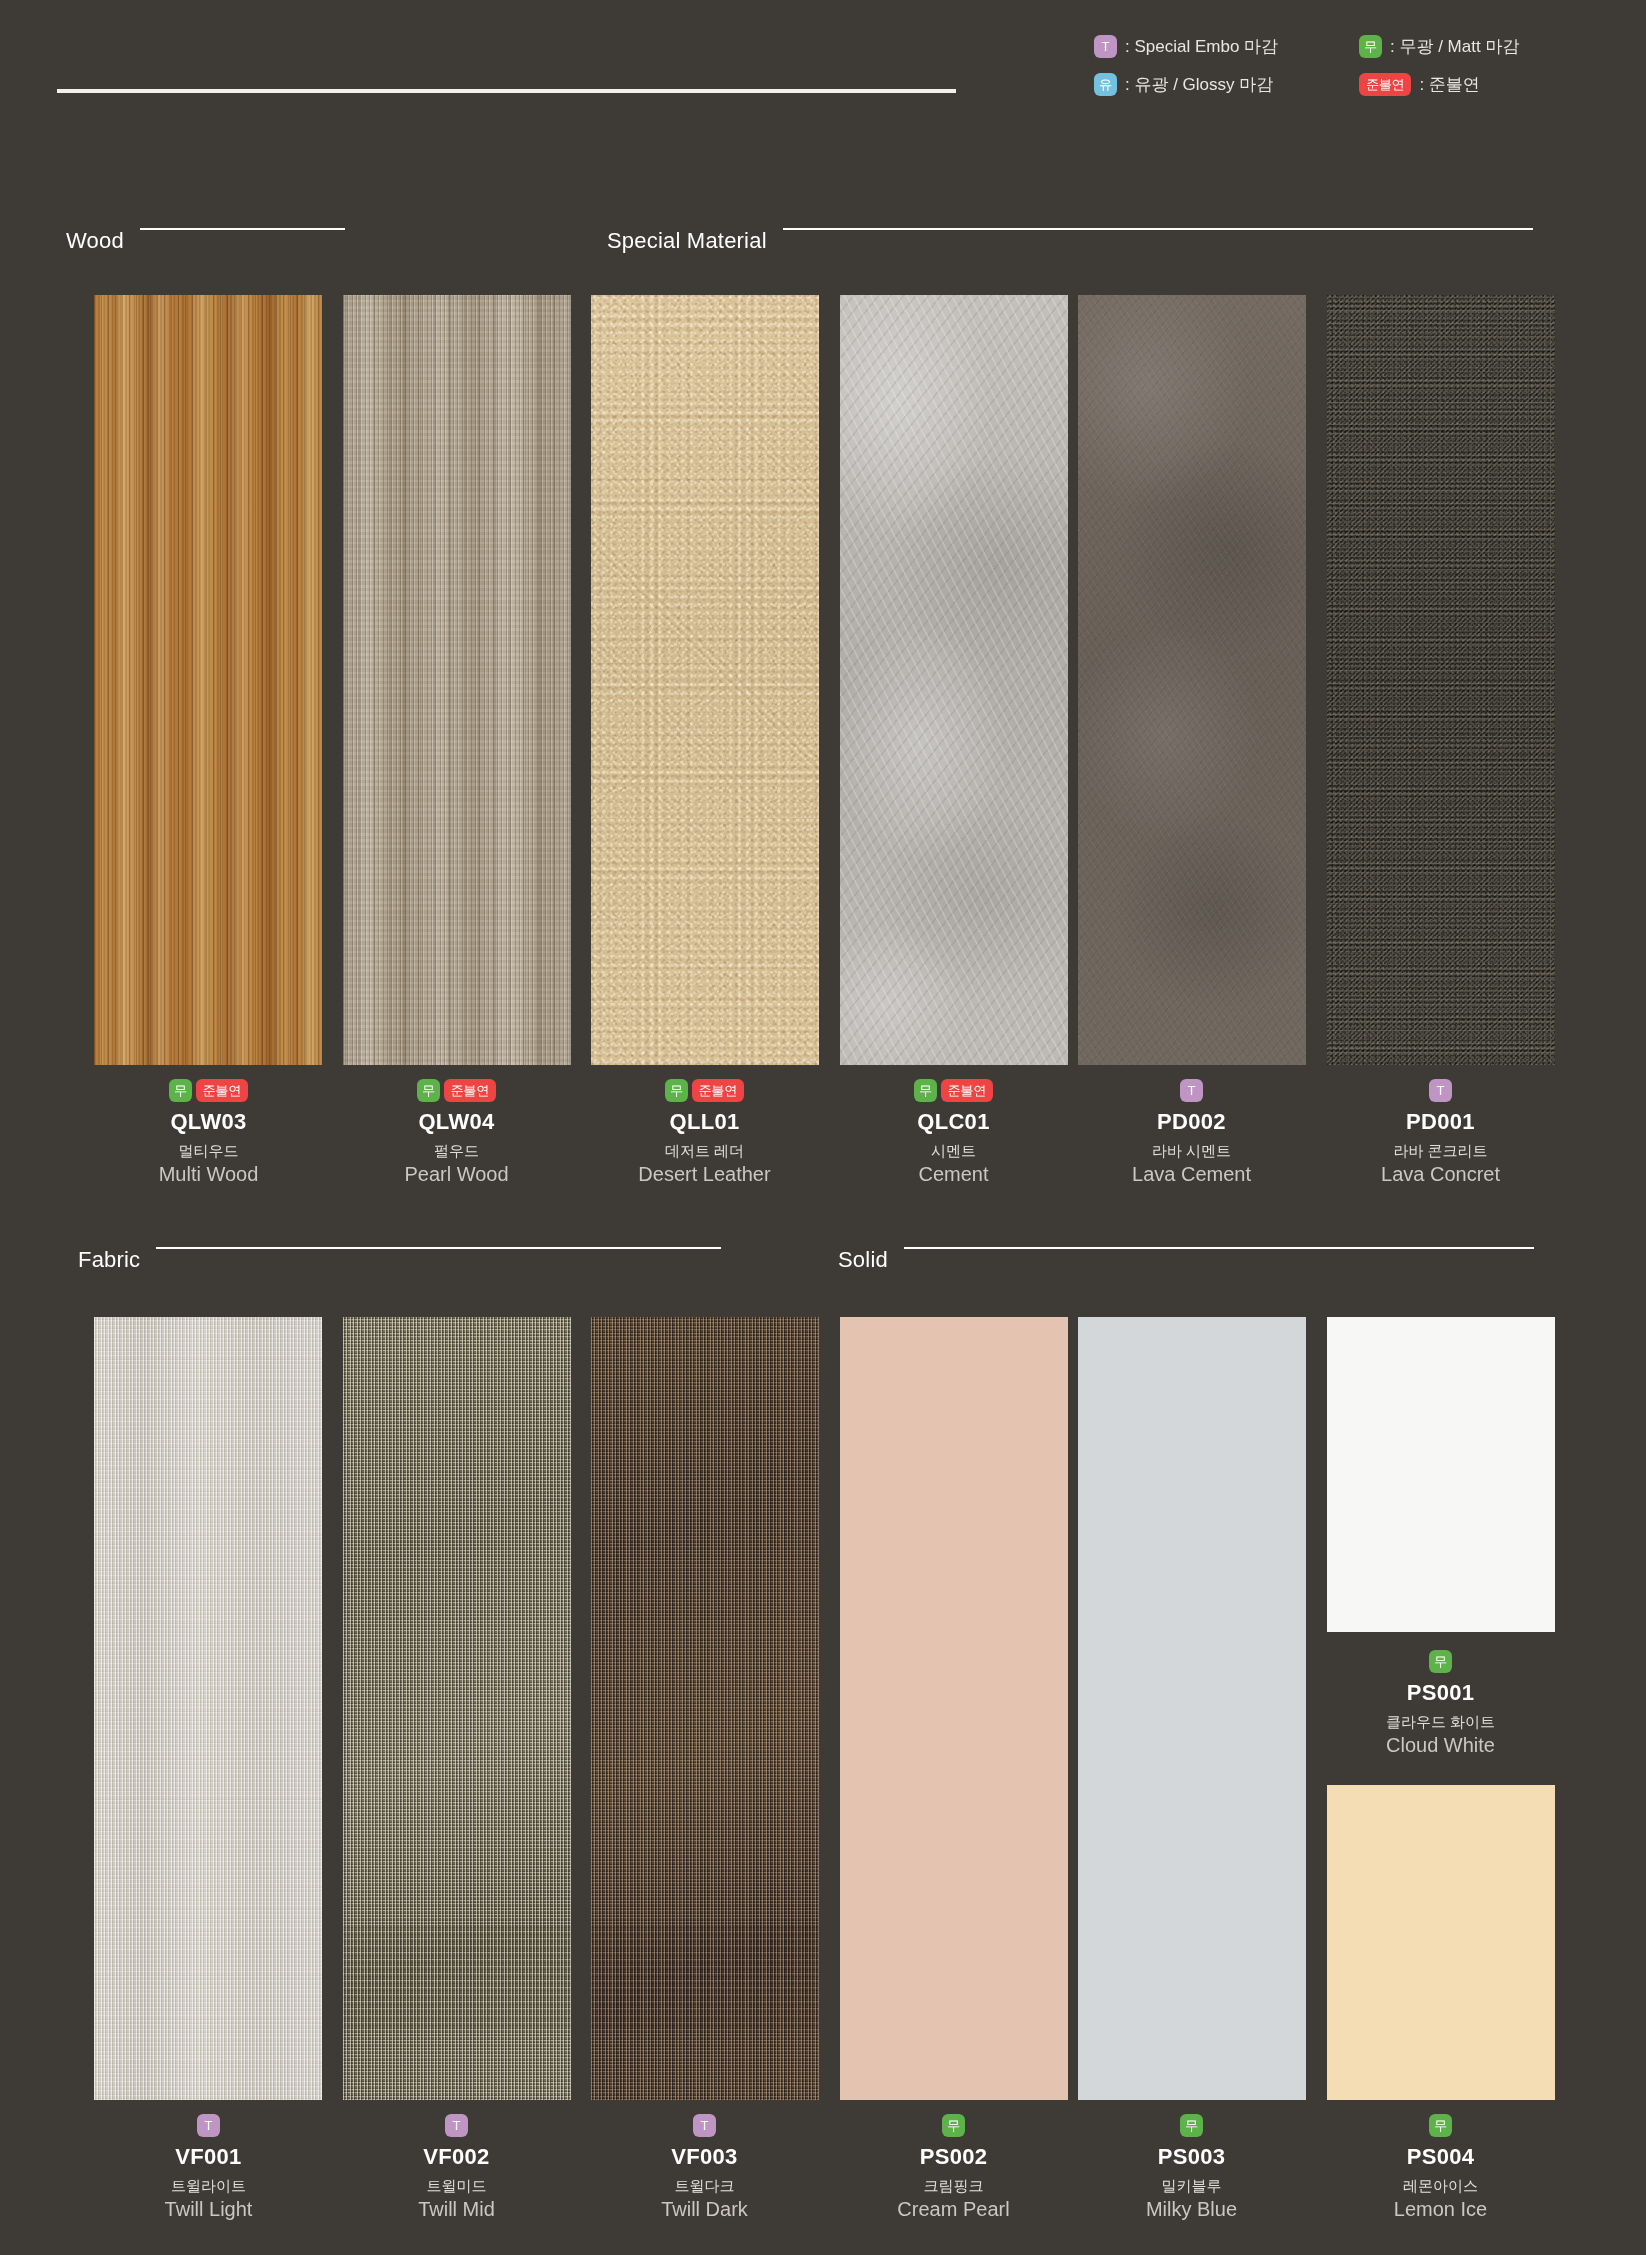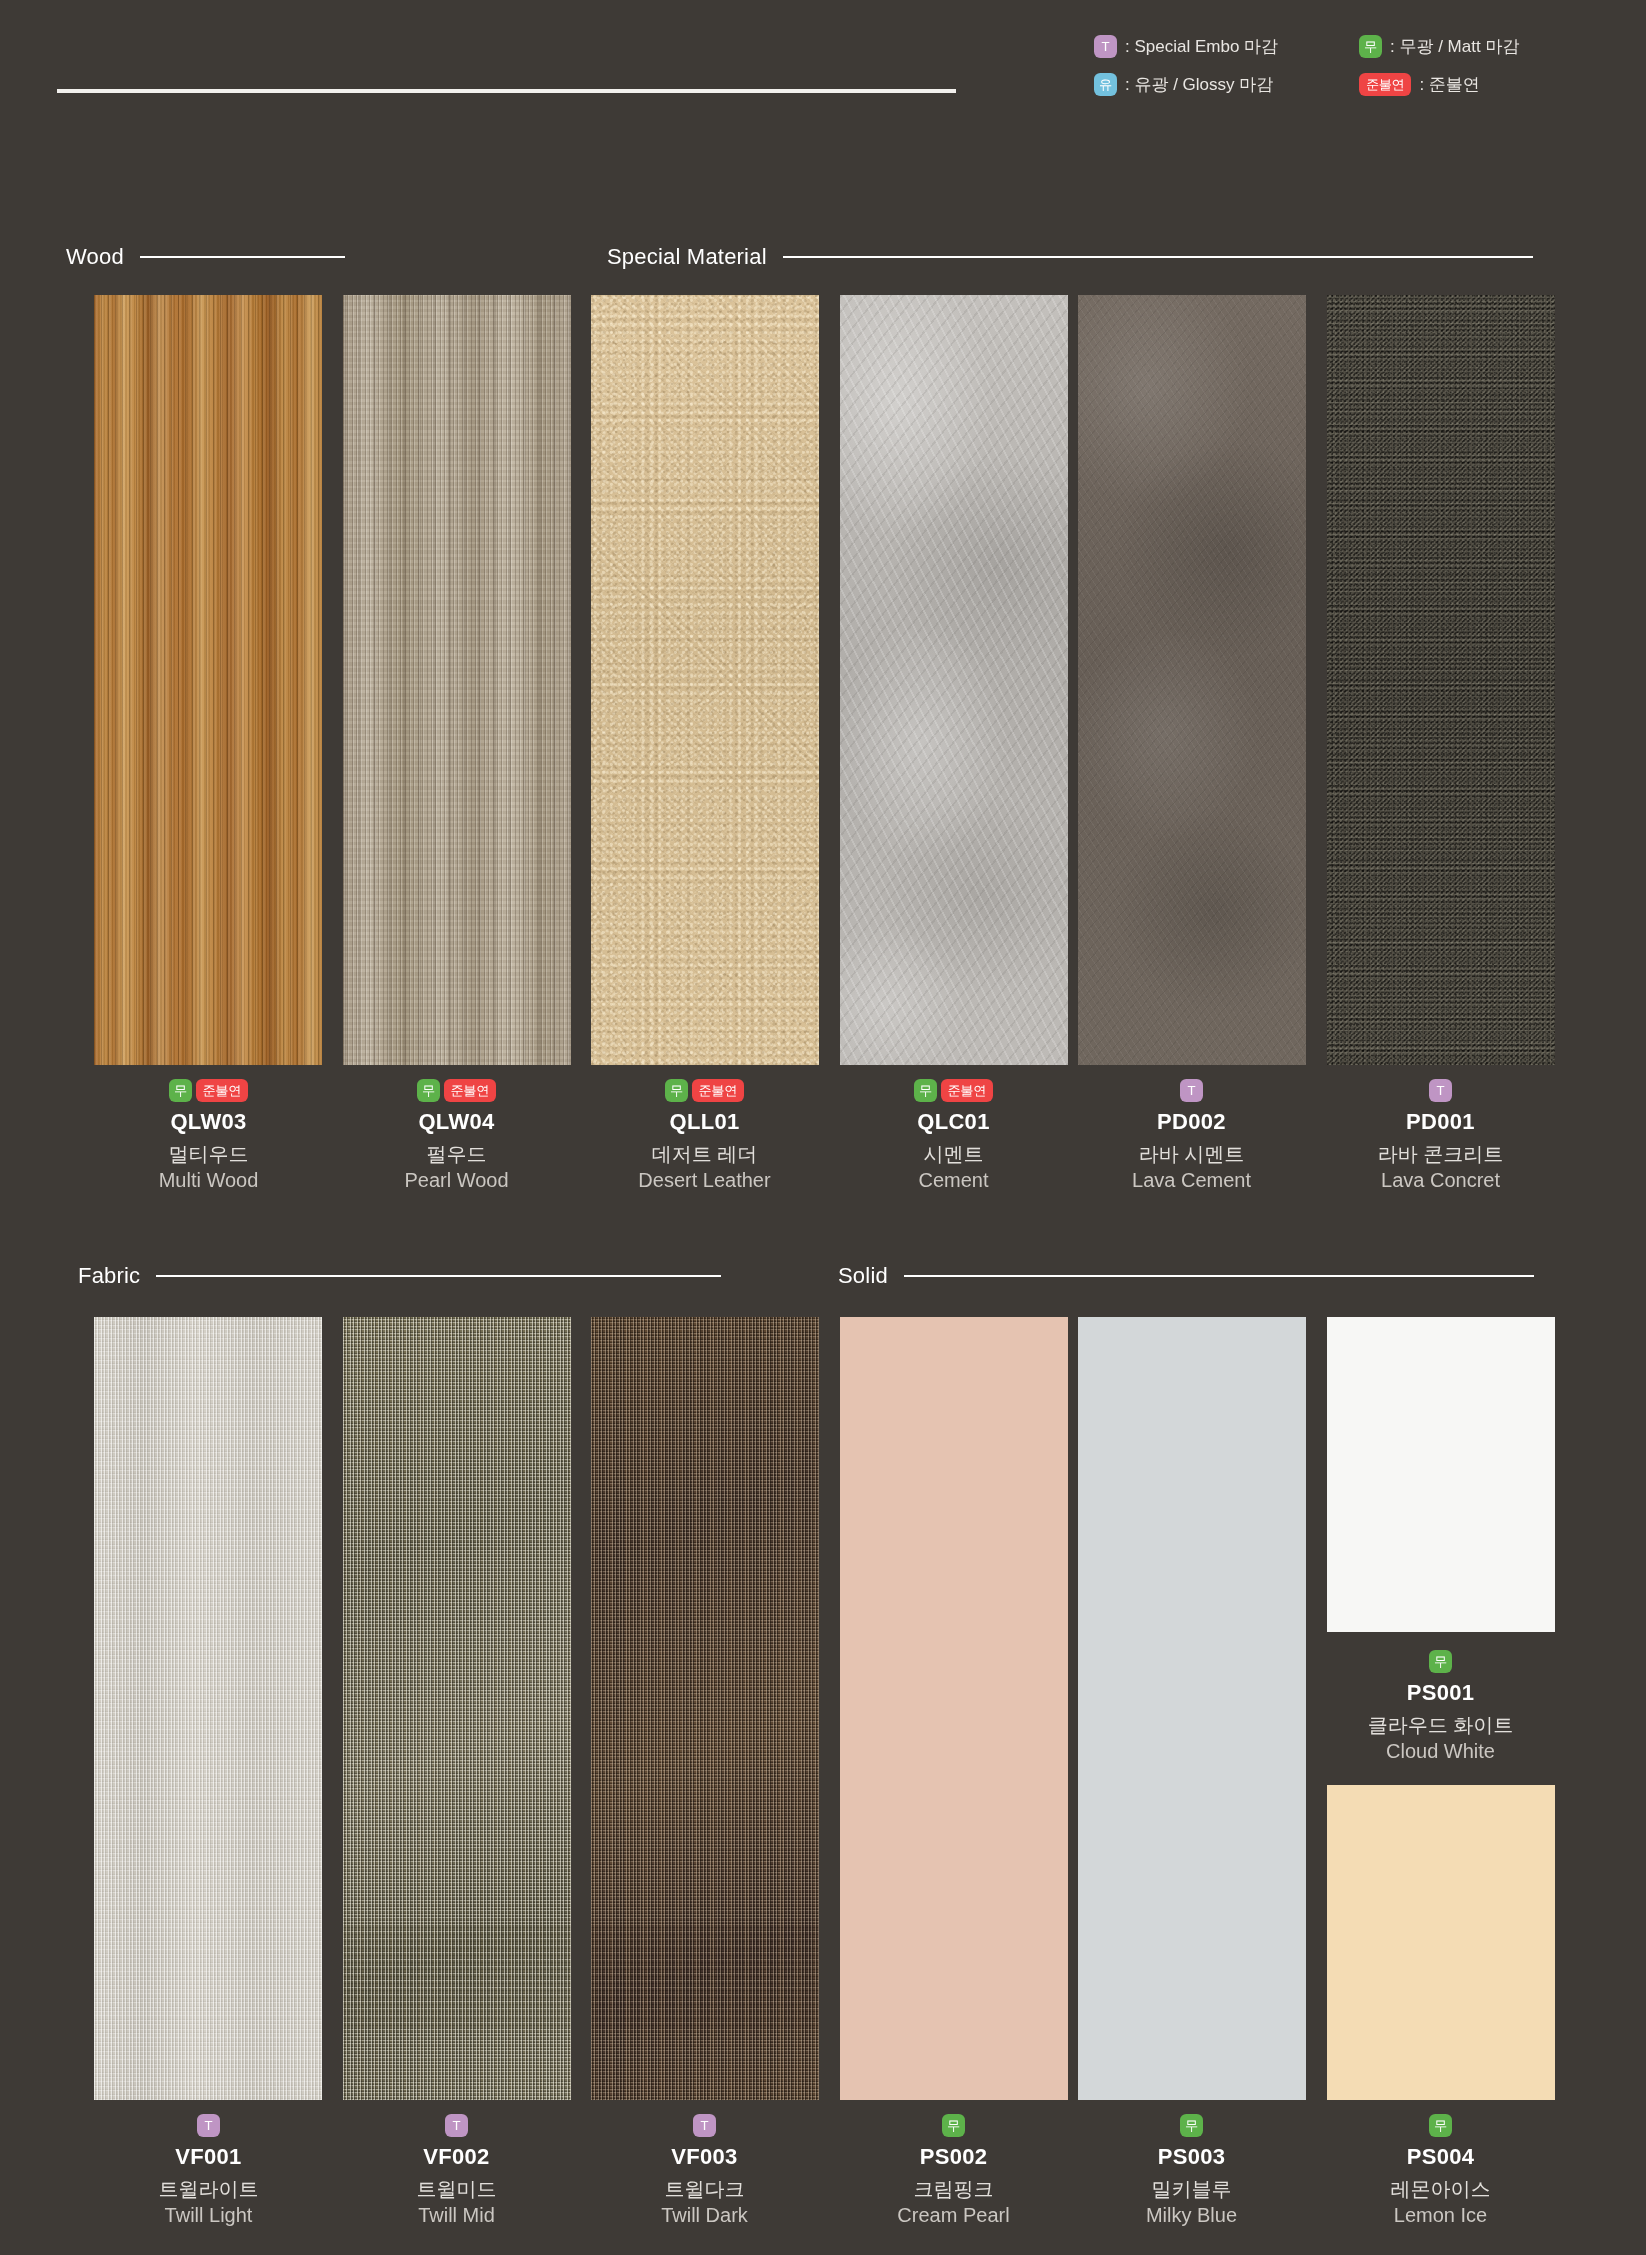--- a/index.html
+++ b/index.html
@@ -30,31 +30,31 @@
   .badge.m{background:#5db24a;}
   .badge.g{background:#73c1de;}
   .badge.f{background:#ef4444;}
   .legend-txt{color:#e9e6e2;font-size:17px;margin-left:8px;white-space:nowrap;}
 
   .hrule{
     position:absolute;left:57px;top:89px;width:899px;height:3.5px;background:#f2f0ed;
   }
 
   
-  .sec-head{position:absolute;display:flex;align-items:center;margin-top:16px;}
+  .sec-head{position:absolute;display:flex;align-items:flex-start;}
   .sec-title{color:#ffffff;font-size:22px;white-space:nowrap;letter-spacing:0.2px;}
   .sec-line{height:1.8px;background:#ffffff;margin:0 16px;}
 
   
   .sw{position:absolute;box-sizing:border-box;}
 
   .cap{position:absolute;text-align:center;}
   .cap-badges{display:flex;justify-content:center;gap:3.5px;margin-bottom:8px;}
   .cap-code{color:#ffffff;font-size:22px;font-weight:bold;letter-spacing:0.3px;line-height:1.1;}
-  .cap-kr{color:#e2dfdb;font-size:20px;margin-top:8px;line-height:1.2;}
+  .cap-kr{color:#e2dfdb;font-size:15px;margin-top:8px;line-height:1.2;}
   .cap-en{color:#cbc7c2;font-size:20px;margin-top:1.8px;line-height:1.2;}
 
   
   
   .tx-qlw03{
     background-color:#b4762f;
     background-image:
       repeating-linear-gradient(90deg,
         rgba(0,0,0,0.16) 0px, rgba(0,0,0,0.16) 0.9px,
         rgba(255,255,255,0.05) 0.9px, rgba(255,255,255,0.05) 2.6px,

